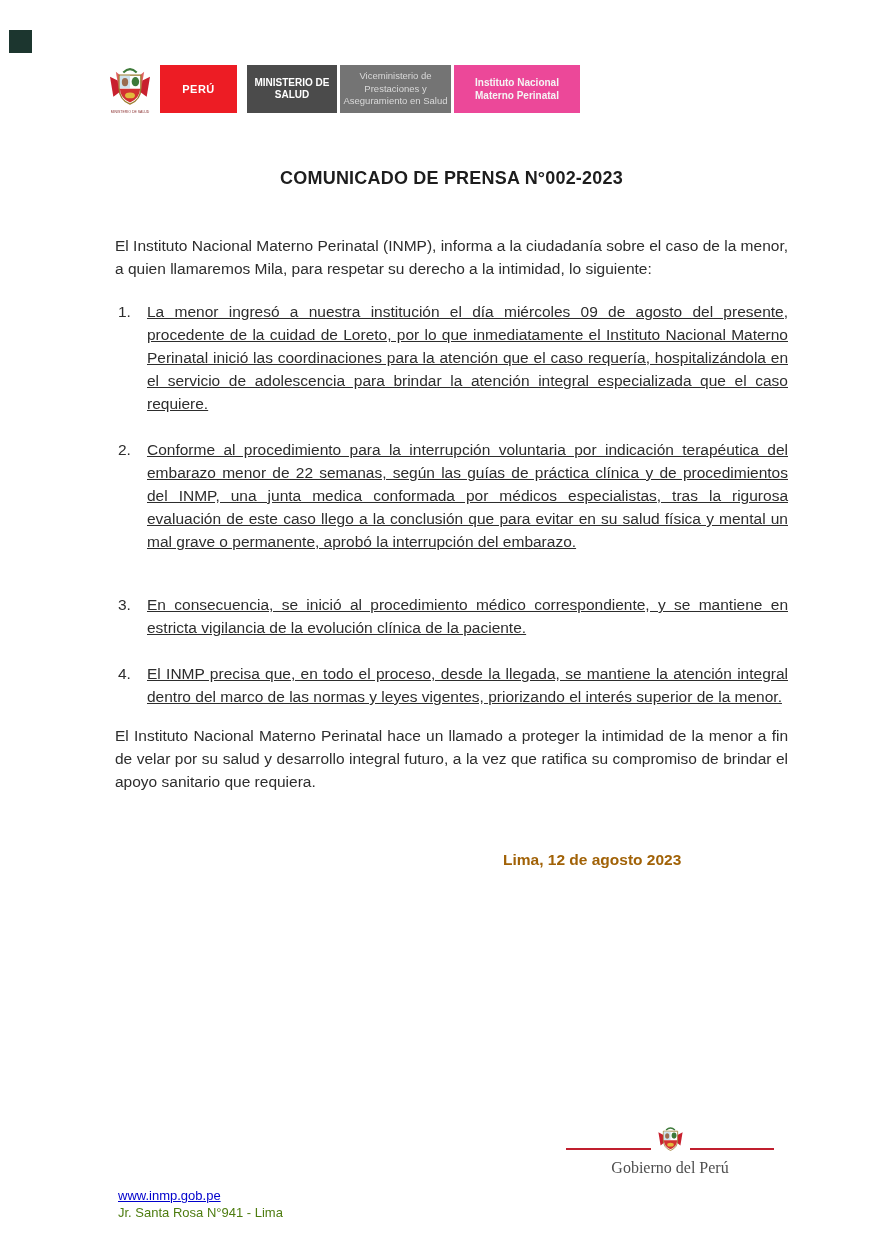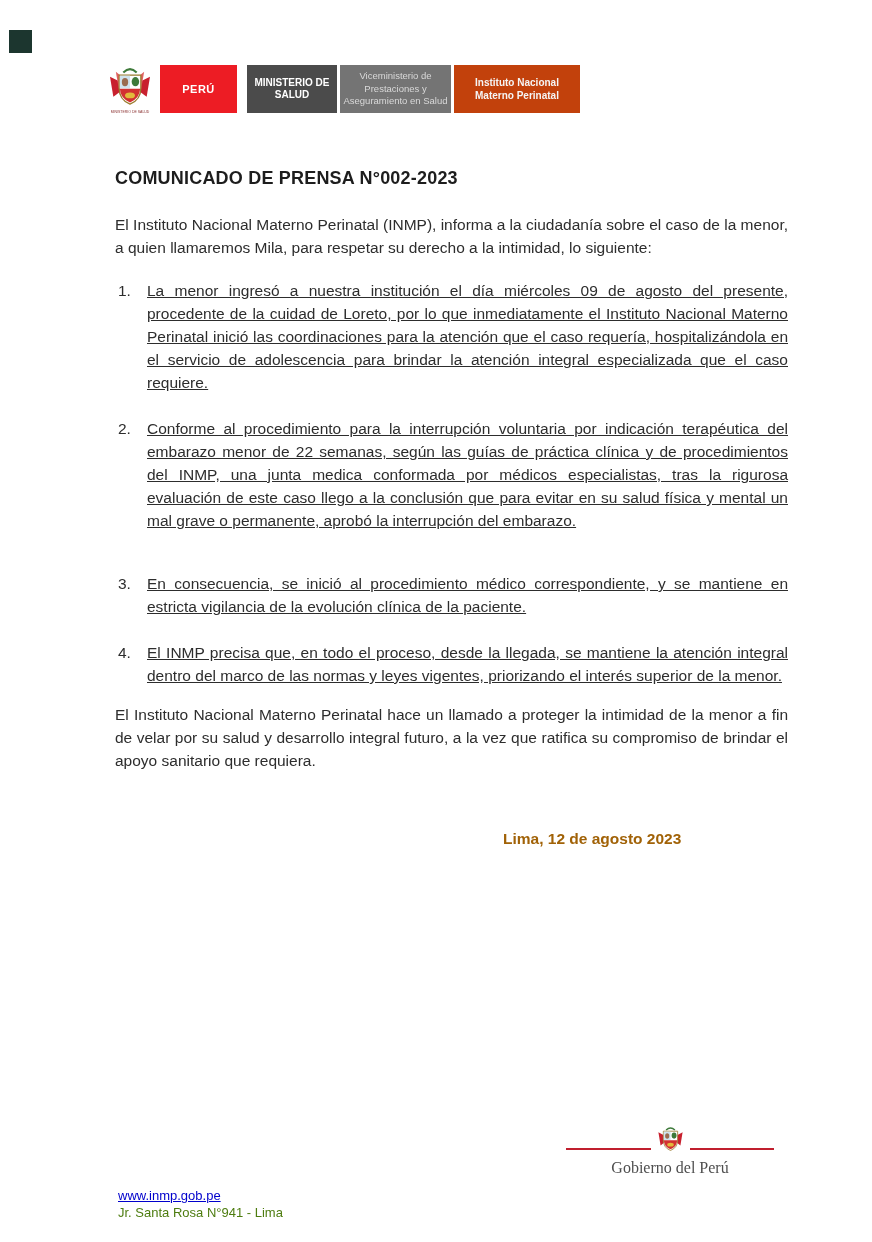--- a/index.html
+++ b/index.html
@@ -13,27 +13,27 @@
     background:#1c362f; }
 
   
   .minsa-header { position:absolute; left:105px; top:63px; height:52px; display:flex; align-items:flex-start; }
   .coat { width:50px; height:54px; margin-right:5px; }
   .hblock { height:48px; margin-top:2px; display:flex; align-items:center; justify-content:center;
     text-align:center; box-sizing:border-box; padding:2px 3px; }
   .hb-red   { width:77px;  background:#ed1c24; color:#ffffff; font-weight:bold; font-size:11px; letter-spacing:.5px; margin-right:10px; }
   .hb-min   { width:90px;  background:#4b4b4b; color:#ffffff; font-weight:bold; font-size:10px; line-height:1.2; margin-right:3px; }
   .hb-vice  { width:111px; background:#747474; color:#d9d9d9; font-size:9.5px; line-height:1.3; margin-right:3px; }
-  .hb-inst  { width:126px; background:#c2410c; color:#f5f5f5; font-weight:bold; font-size:10px; line-height:1.35; }
+  .hb-inst  { width:126px; background:#ec4899; color:#f5f5f5; font-weight:bold; font-size:10px; line-height:1.35; }
 
   
   .content { position:absolute; left:115px; top:113px; width:673px; }
-  .doc-title { margin:55px 0 0; font-size:18px; font-weight:bold; color:#1d1d1d; letter-spacing:.2px; }
+  .doc-title { margin:55px 0 0; text-align:center; font-size:18px; font-weight:bold; color:#1d1d1d; letter-spacing:.2px; }
   .para { font-size:15.5px; line-height:23px; text-align:justify; color:#2d2d2d; }
-  .intro { margin-top:24px; }
+  .intro { margin-top:45px; }
   .num-list { margin:20px 0 0; padding:0; }
   .num-item { display:flex; }
   .num-item .num { flex:none; width:29px; padding-left:3px; font-size:15.5px; line-height:23px; }
   .num-item .txt { flex:1;text-decoration:underline; }
   .mb-a { margin-bottom:23px; }
   .mb-b { margin-bottom:40px; }
   .mb-c { margin-bottom:23px; }
   .closing { }
   .dateline { margin:58px 0 0 388px; font-size:15.5px; font-weight:bold; color:#a16207; }
 

